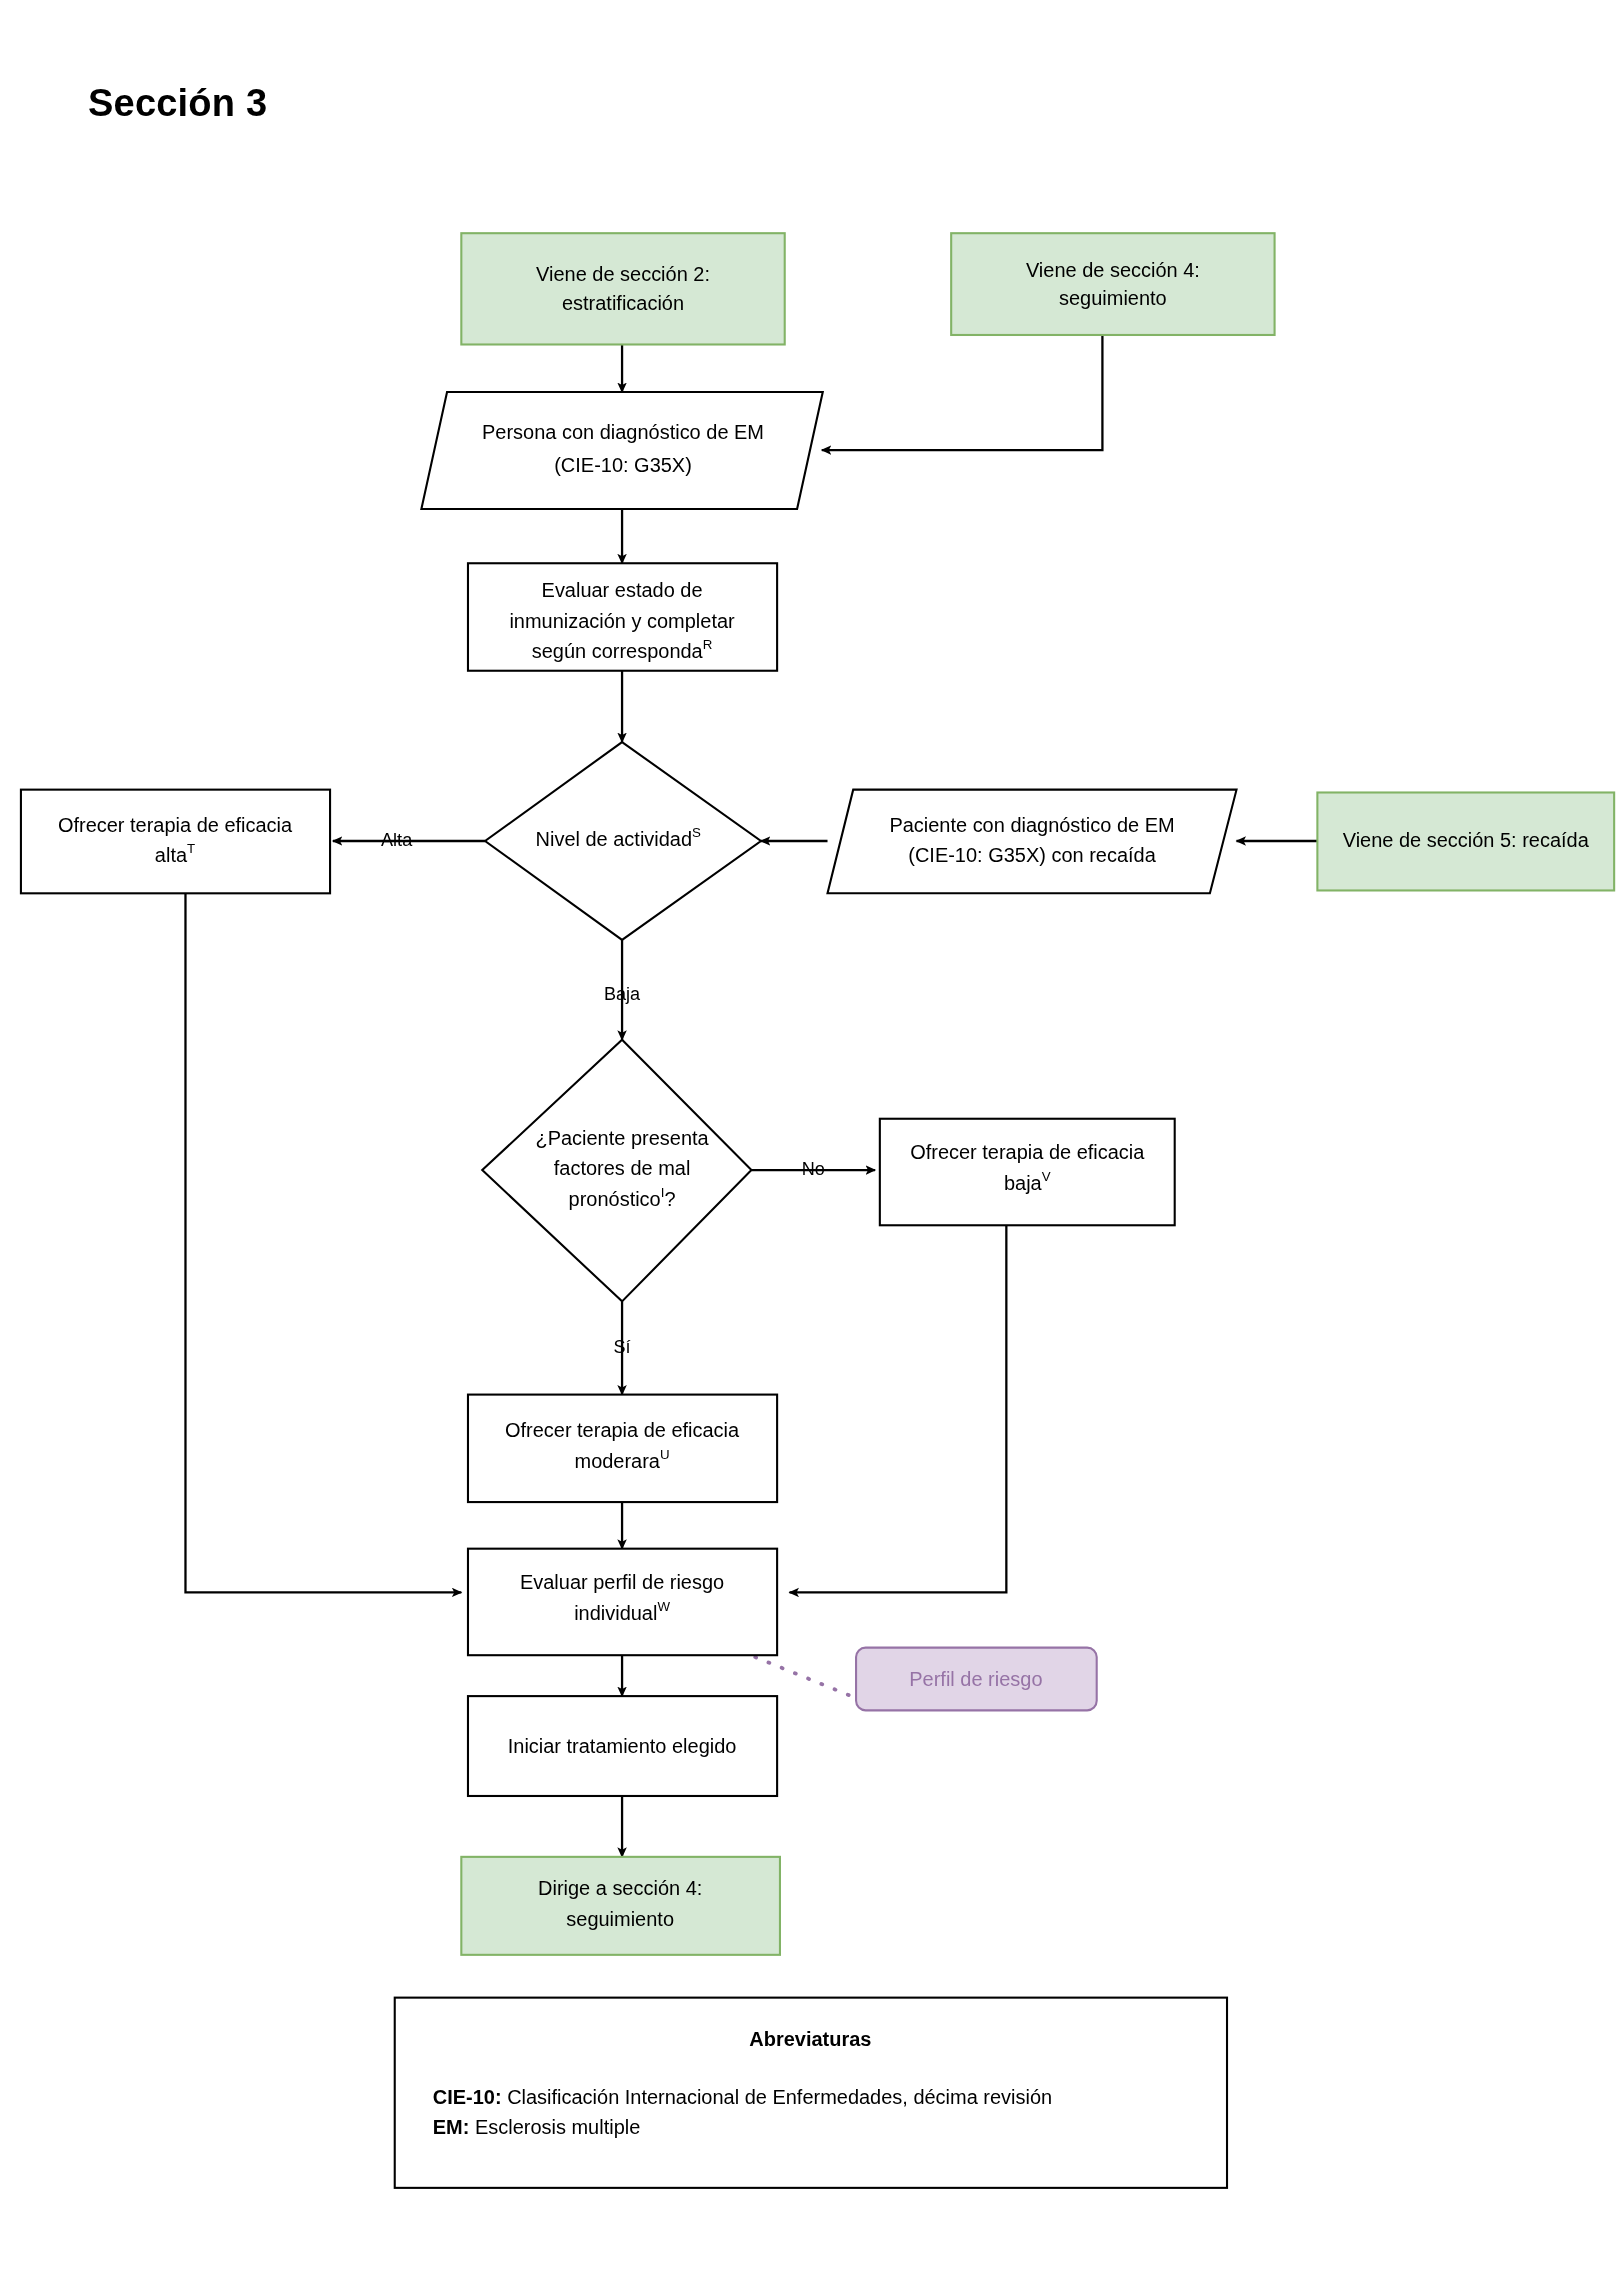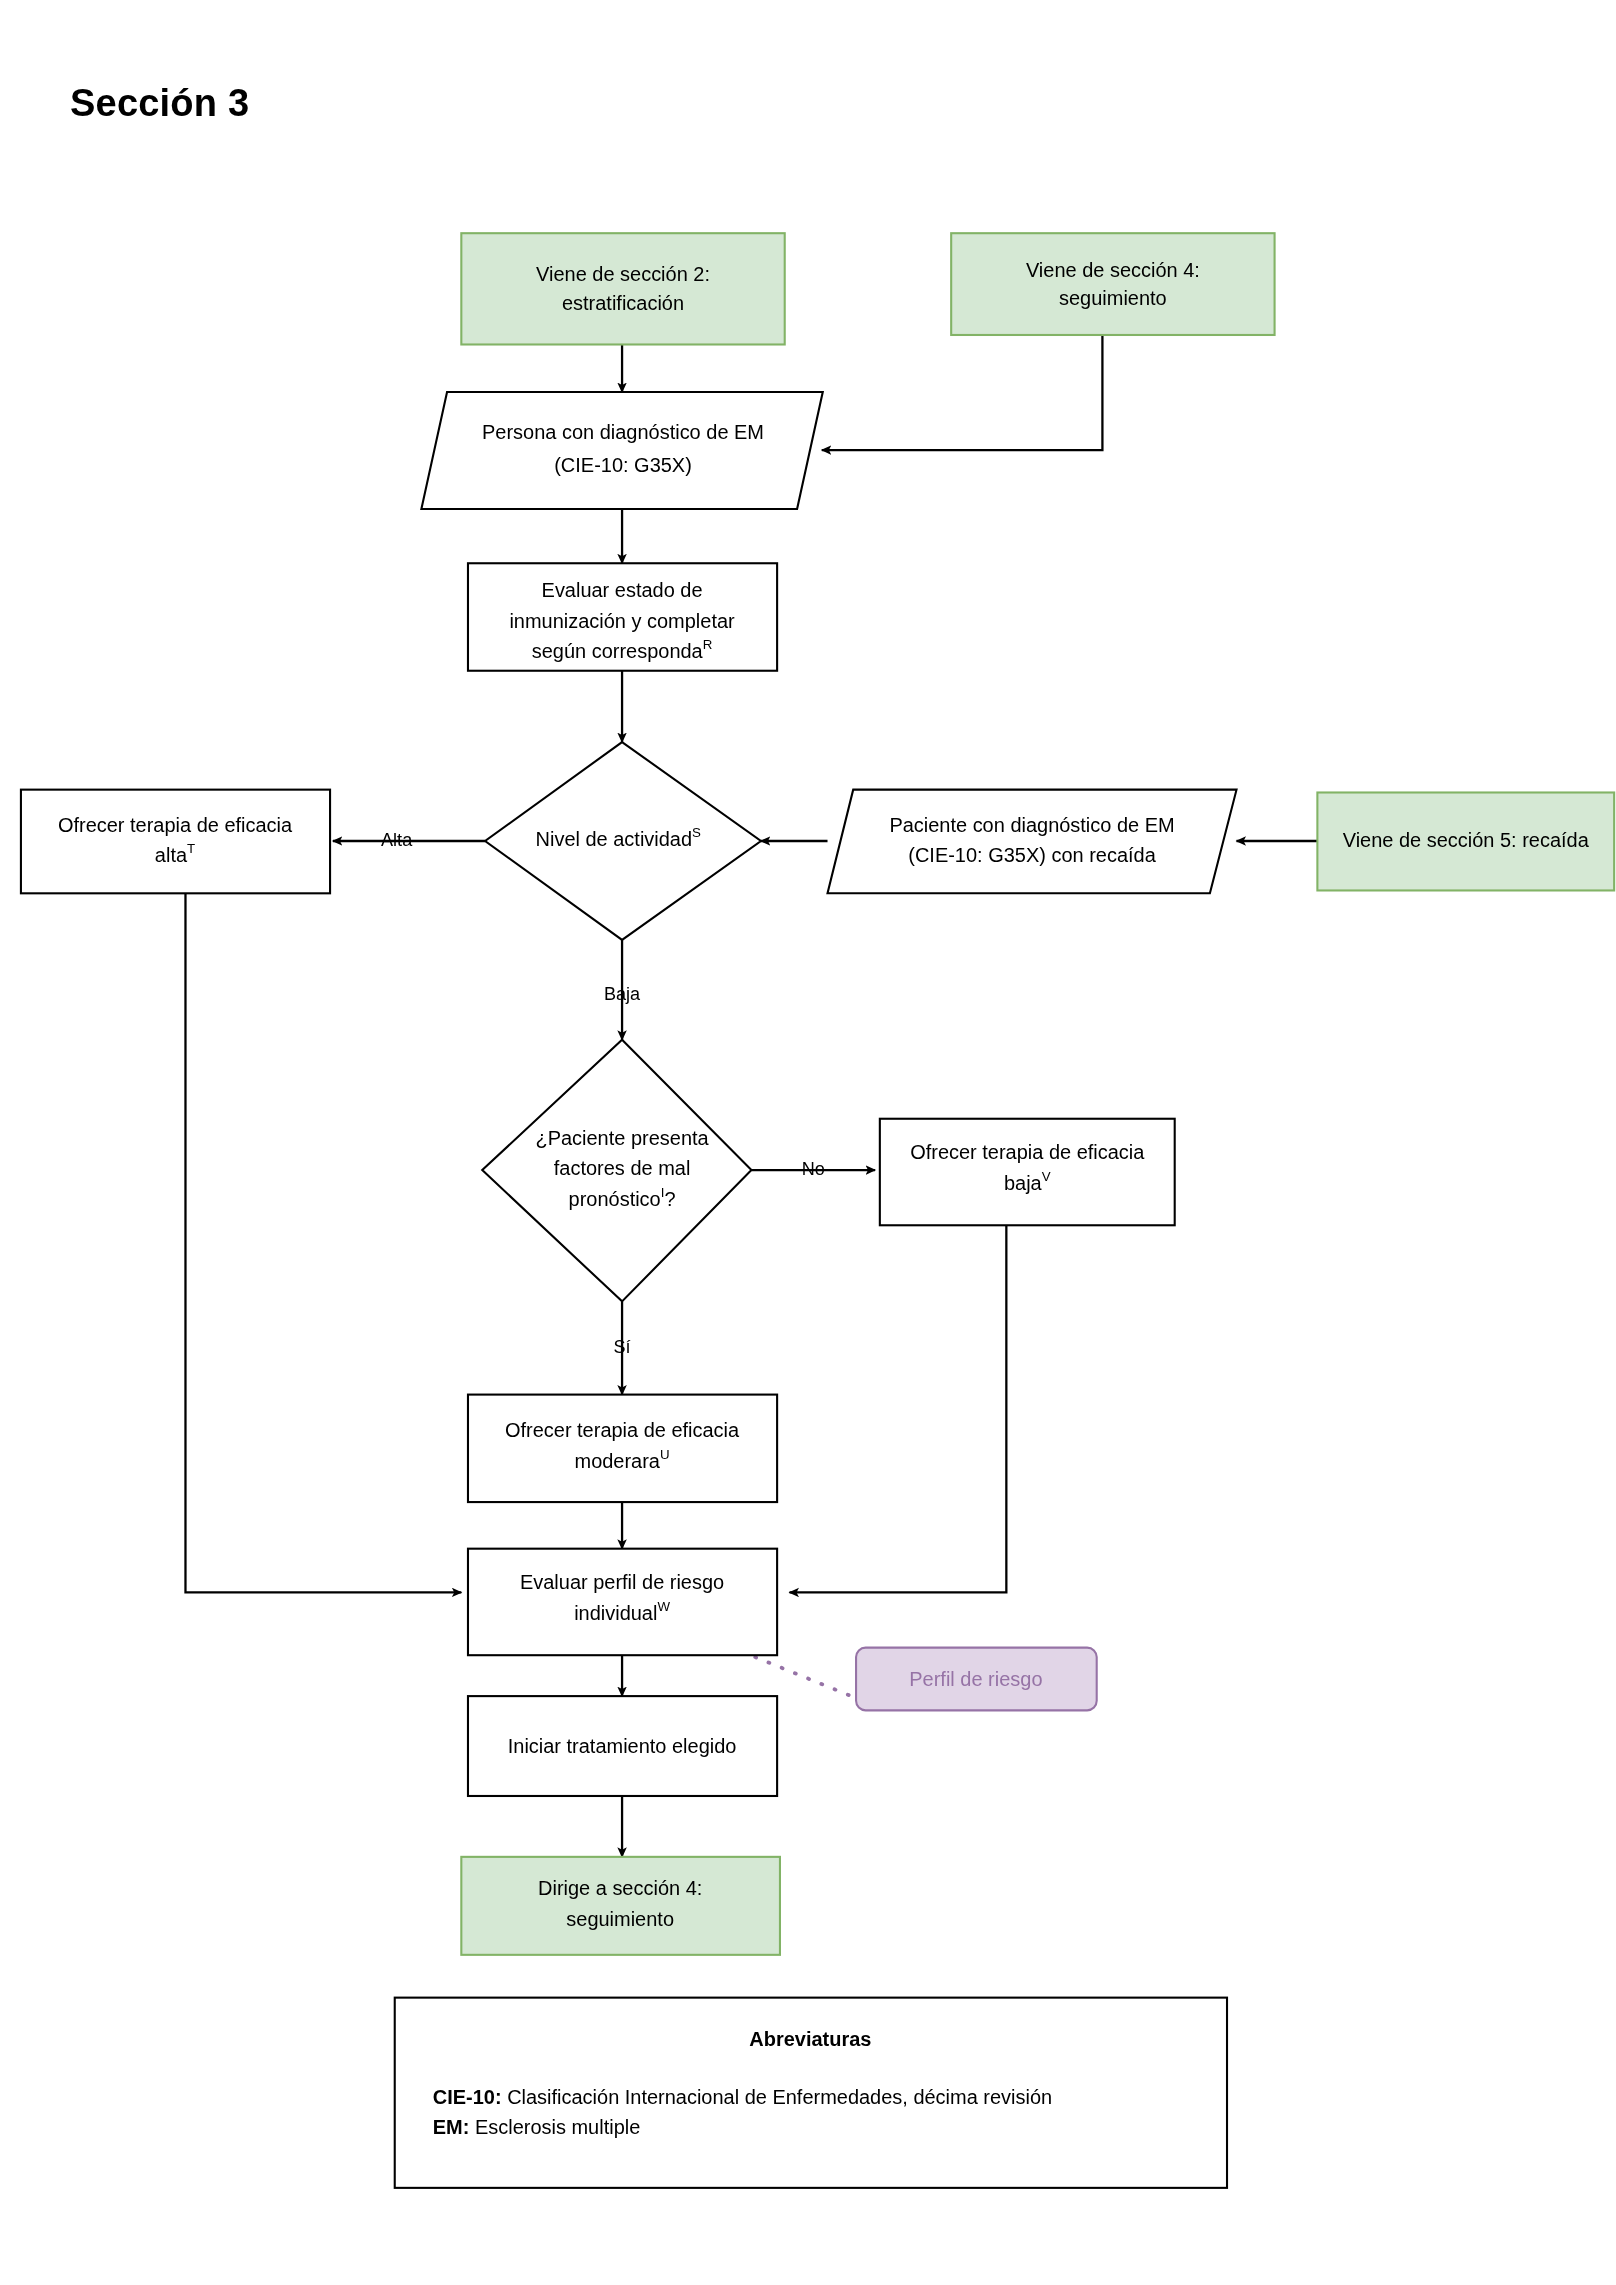--- a/index.html
+++ b/index.html
@@ -10,21 +10,21 @@
   body {
     width: 1617px;
     height: 2286px;
     font-family: "Liberation Sans", sans-serif;
     color: #000000;
     position: relative;
     overflow: hidden;
   }
   #page-title {
     position: absolute;
-    left: 70px;
+    left: 88px;
     top: 84px;
     font-size: 38px;
     font-weight: bold;
     letter-spacing: 0.2px;
     line-height: 1;
   }
   #flow-svg {
     position: absolute;
     left: 0;
     top: 0;

